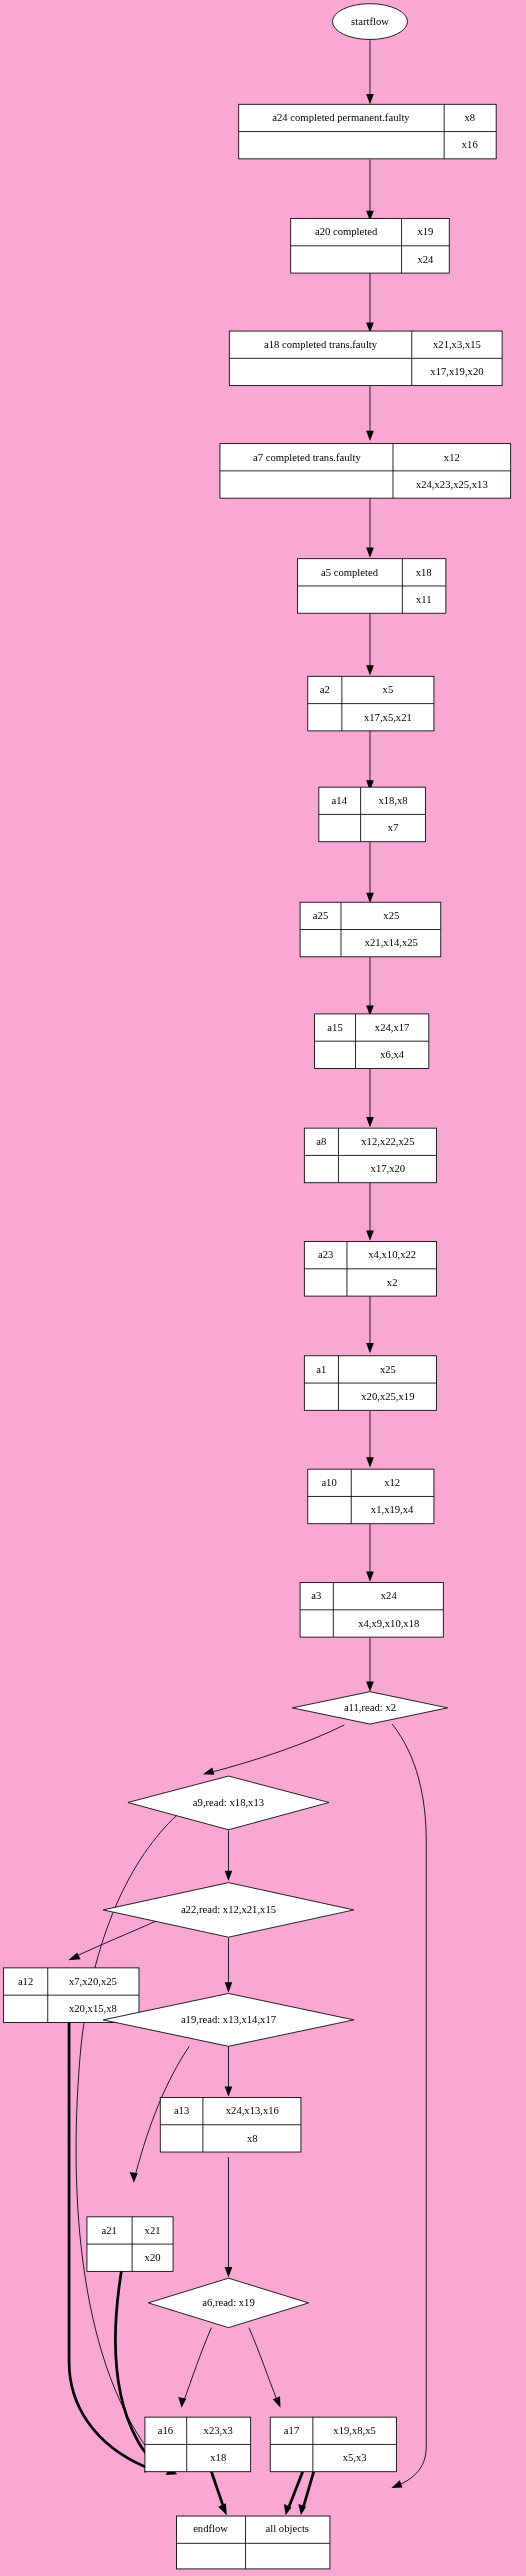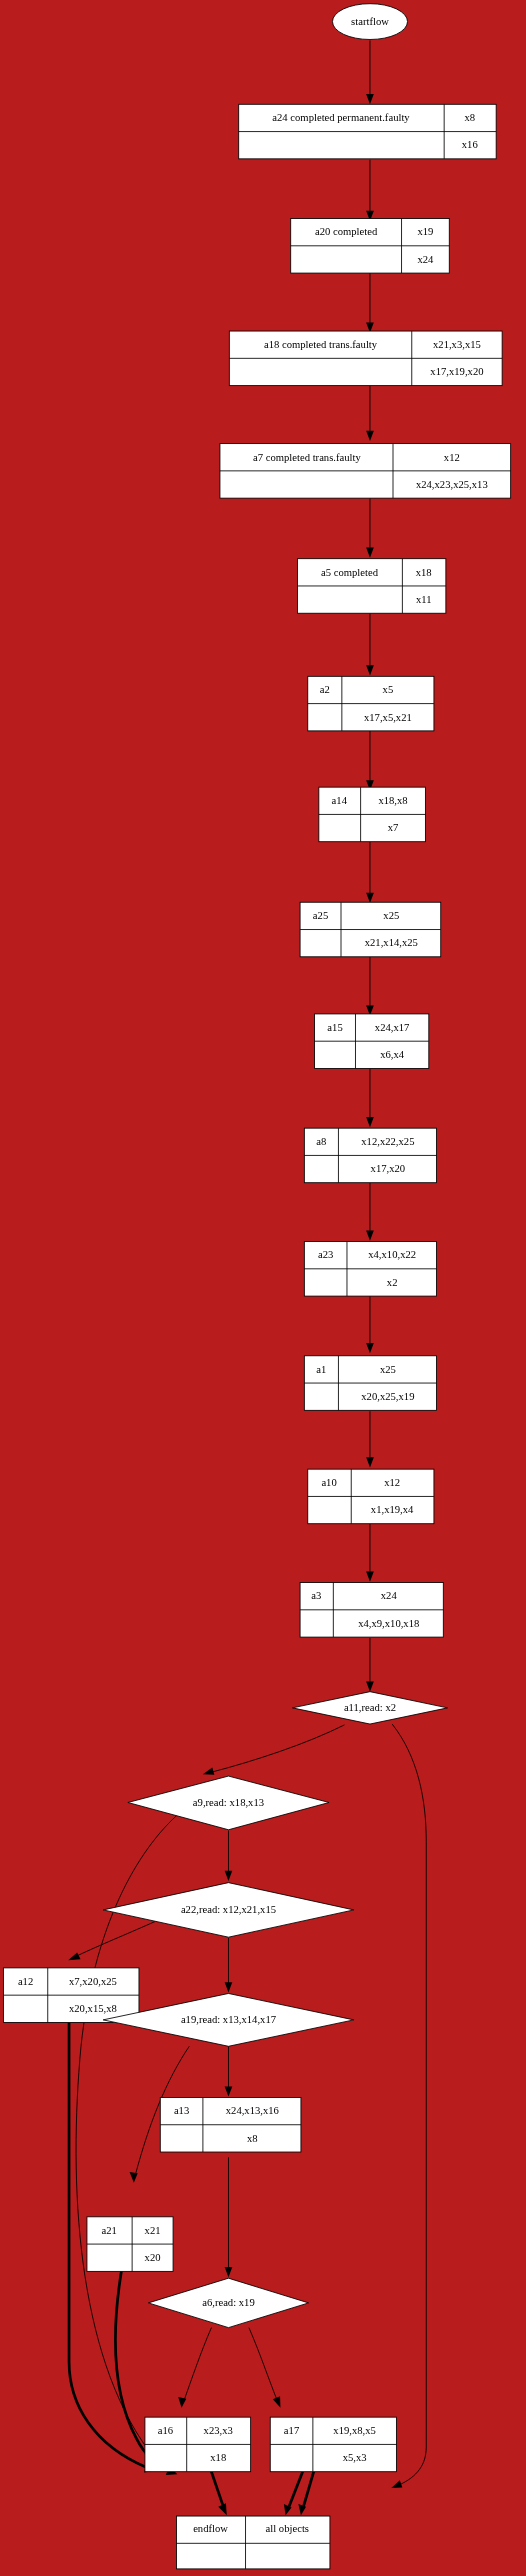--- a/index.html
+++ b/index.html
@@ -7,21 +7,21 @@
     padding: 0;
     background: #ffffff;
   }
   body {
     font-family: "Liberation Serif", "DejaVu Serif", serif;
   }
   #graph-root {
     position: relative;
     width: 526px;
     height: 2576px;
-    background: #b91c1c;
+    background: #f9a8d4;
     overflow: hidden;
   }
   svg#flow-svg {
     display: block;
     width: 526px;
     height: 2576px;
   }
   .node-shape {
     fill: #ffffff;
     stroke: #000000;

